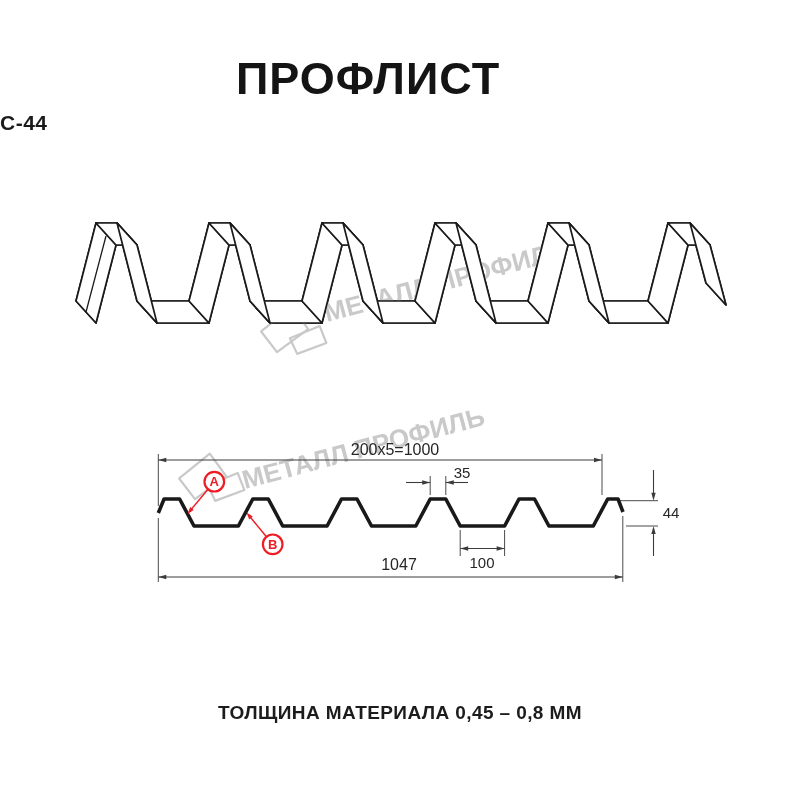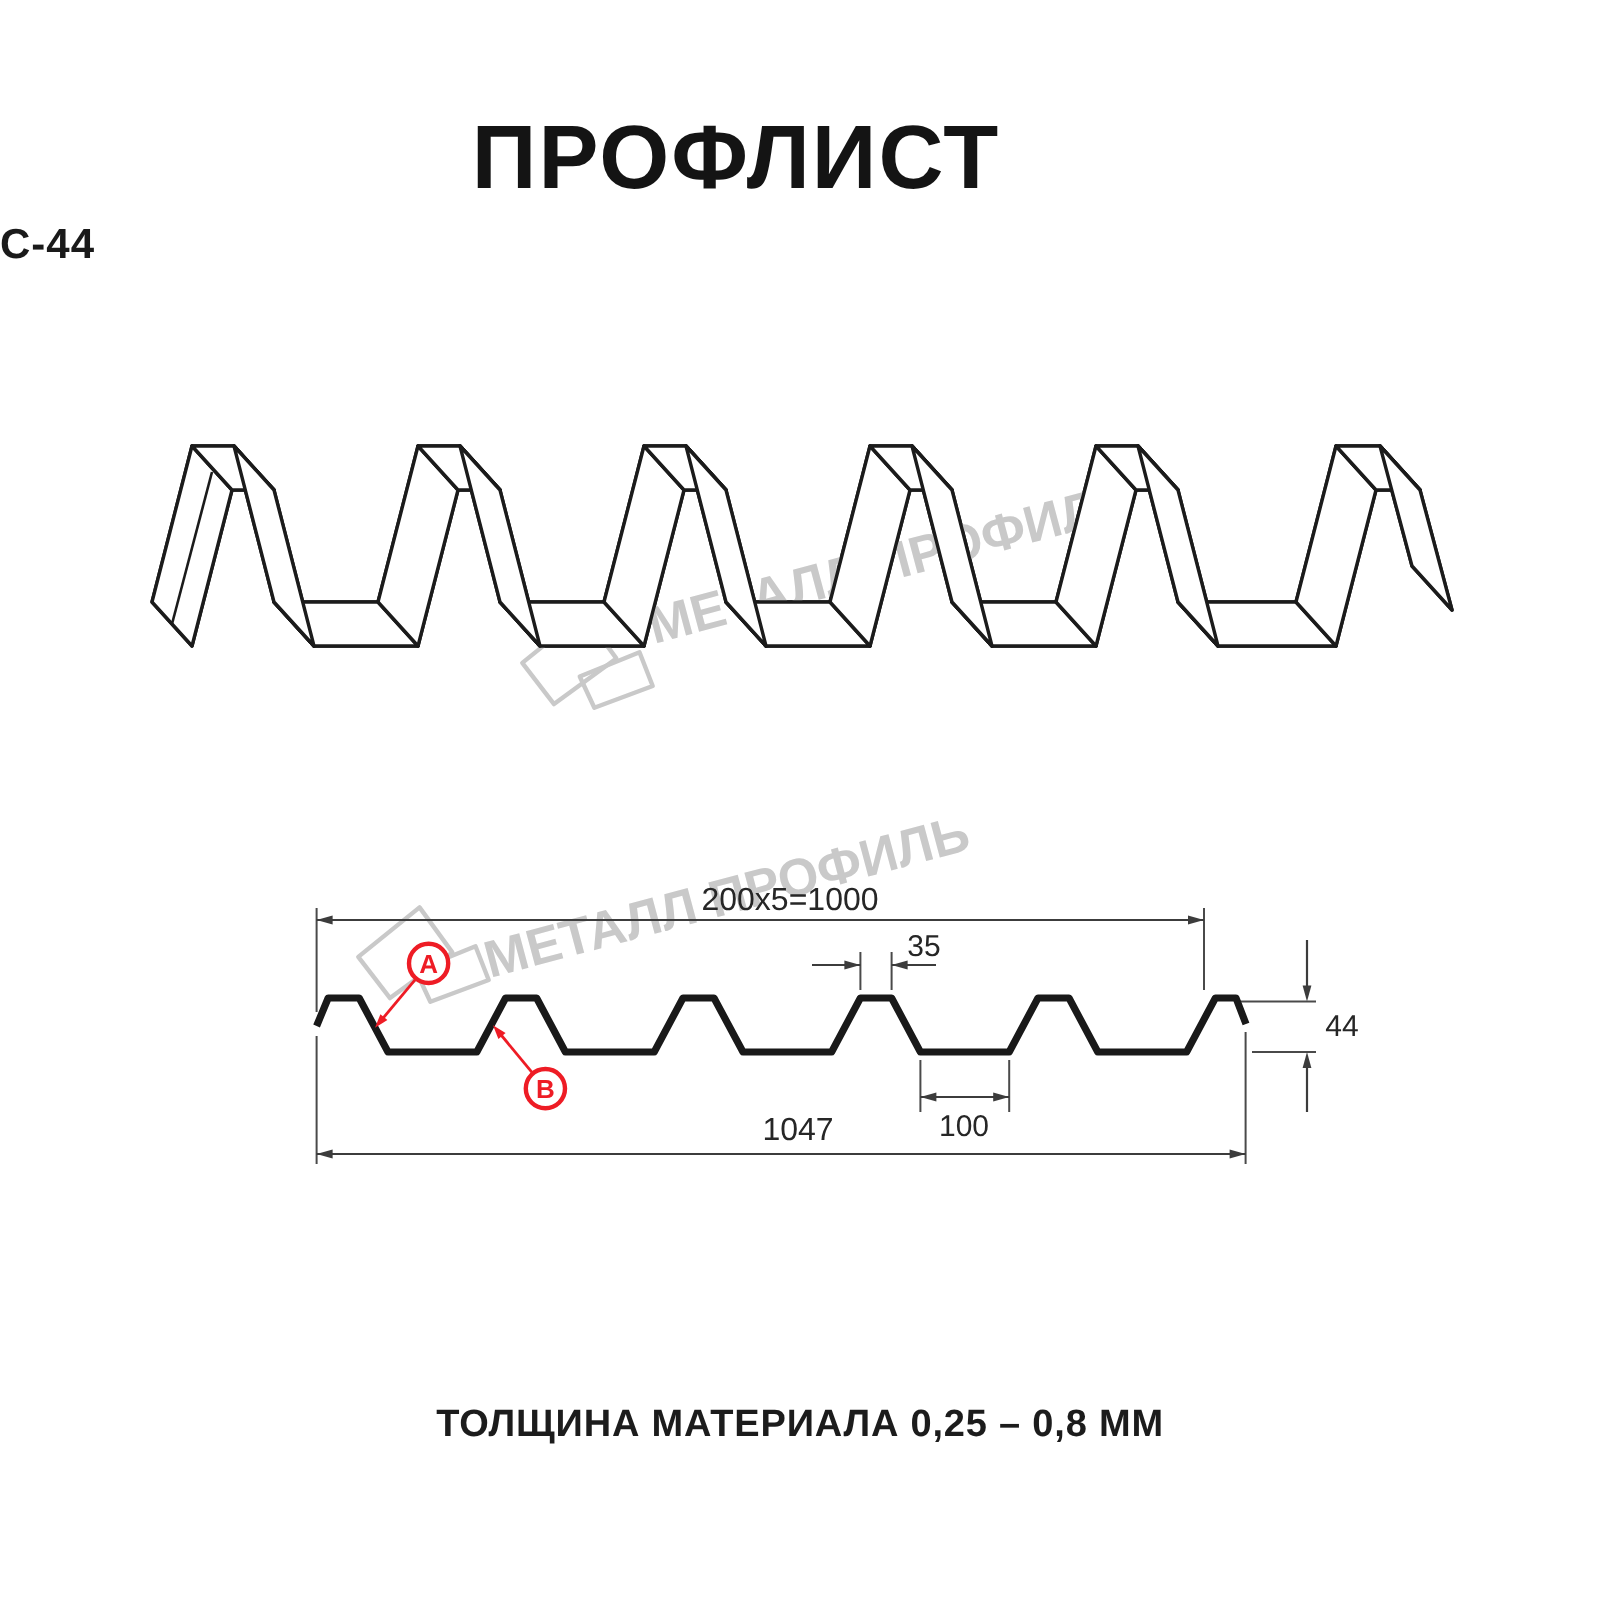--- a/index.html
+++ b/index.html
@@ -159,13 +159,13 @@
     <text class="callout-letter" x="214.3" y="486.4" text-anchor="middle">А</text>
   </g>
   <g>
     <line class="callout-line" x1="266" y1="536.2" x2="248.5" y2="515"></line>
     <polygon class="callout-arrow" points="246.5,512.6 252.8,516.5 249.2,519.5"></polygon>
     <circle class="callout-circle" cx="272.7" cy="544.3" r="9.8"></circle>
     <text class="callout-letter" x="272.7" y="549" text-anchor="middle">В</text>
   </g>
 </svg>
 
-<div class="footer-note">ТОЛЩИНА МАТЕРИАЛА 0,25 – 0,8 ММ</div>
+<div class="footer-note">ТОЛЩИНА МАТЕРИАЛА 0,45 – 0,8 ММ</div>
 
 </body></html>

